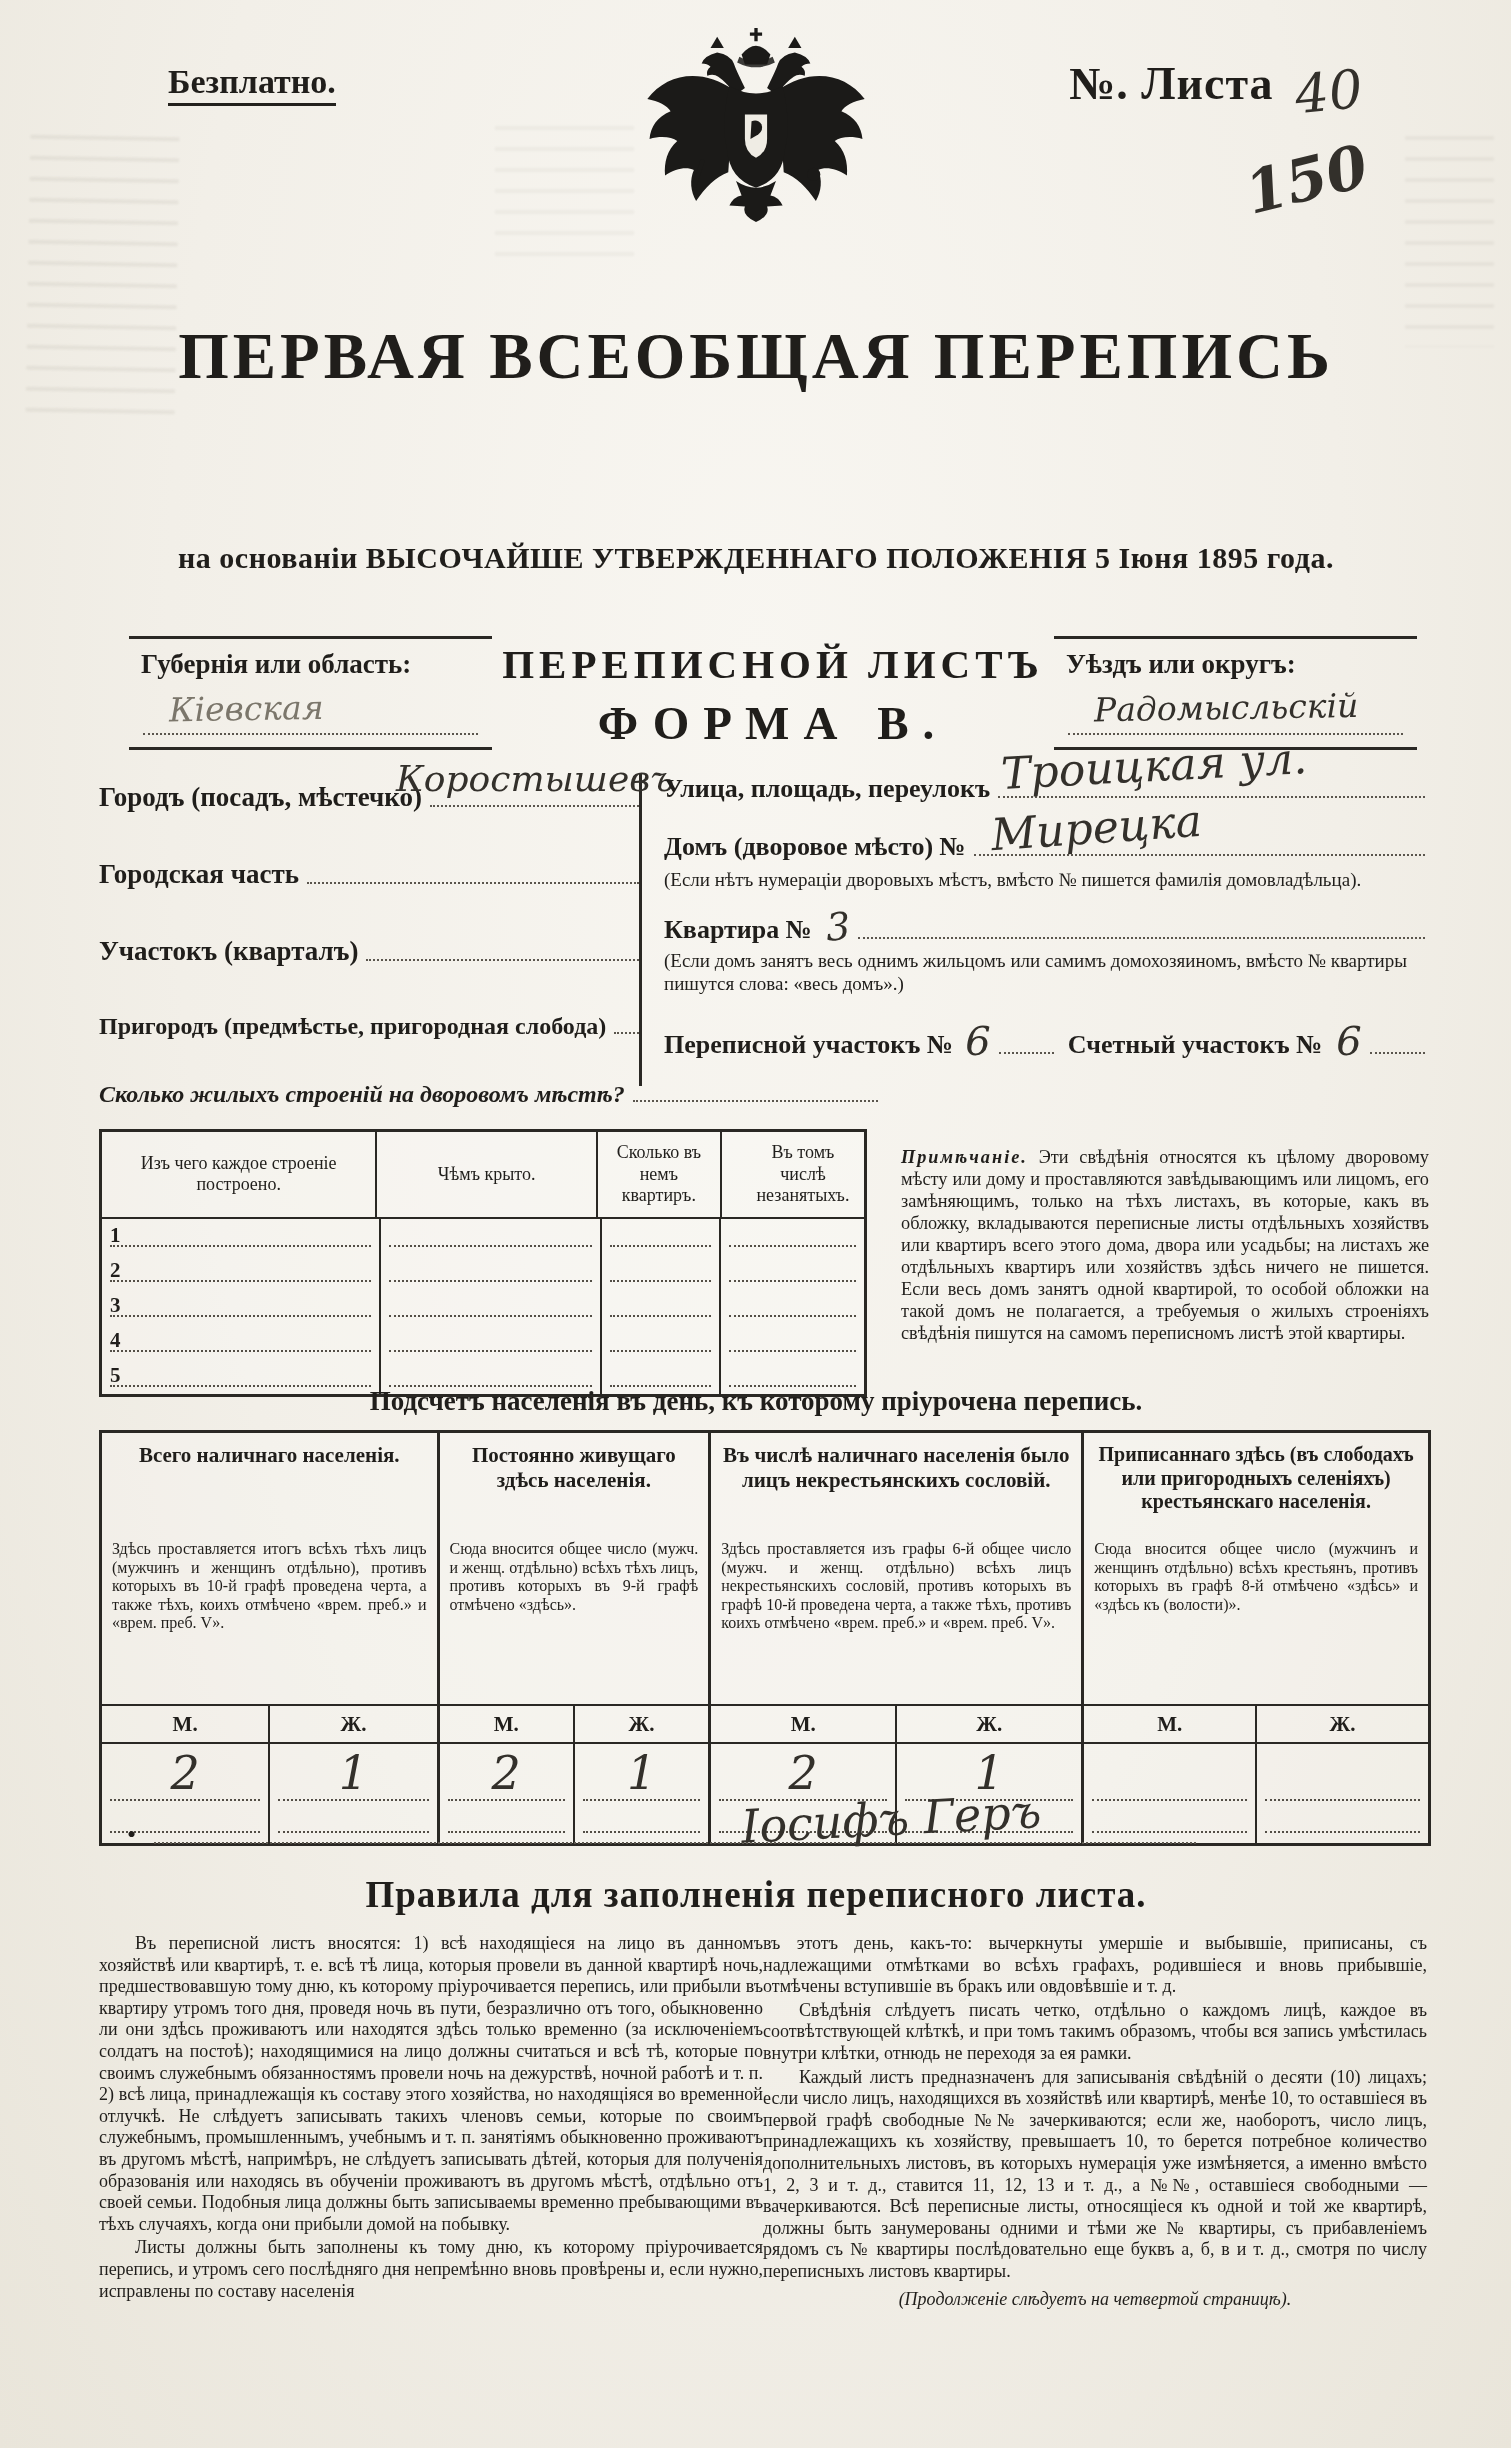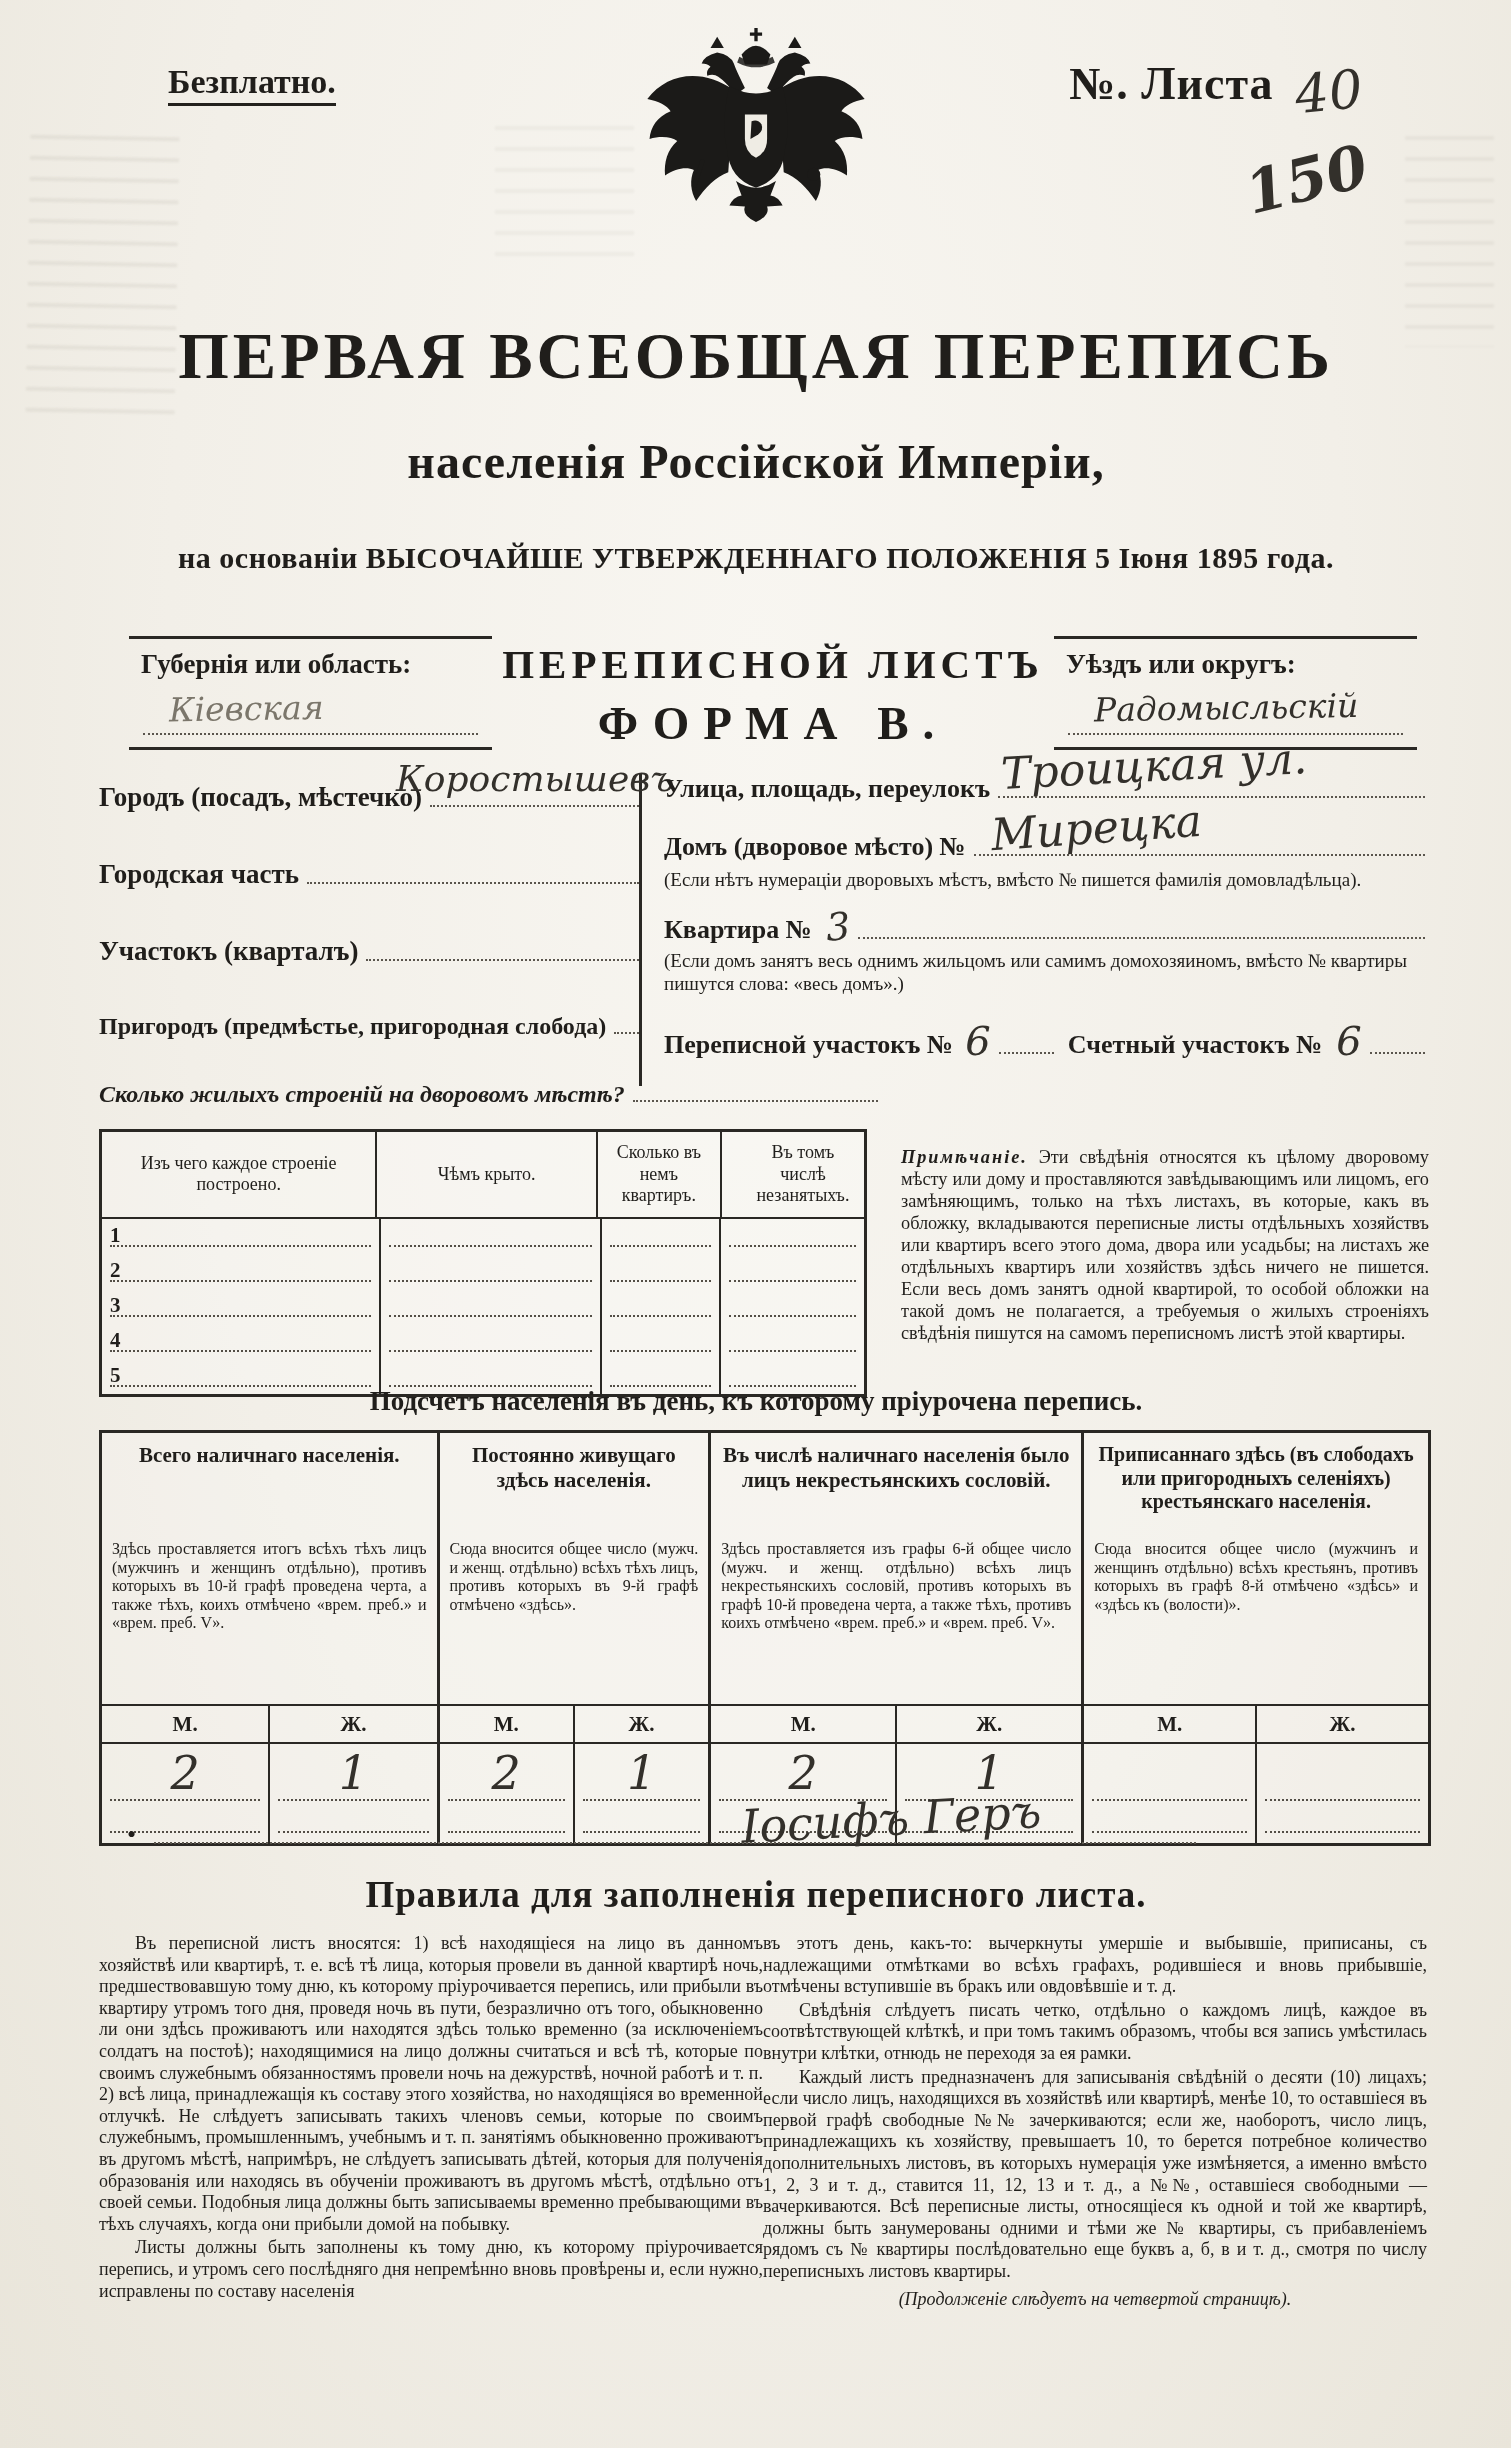--- a/index.html
+++ b/index.html
@@ -126,21 +126,20 @@
     </g>
     <path d="M100 78 h20 v22 q0 12 -10 17 q-10 -5 -10 -17 z" fill="#efece4"></path>
     <path d="M106 84 q6 -2 9 3 q2 5 -3 9 l-7 4 z" fill="#1b1a18"></path>
   </svg>
 
   <div class="sheetno">№. Листа</div>
   <div class="hand hw-sheet">40</div>
   <div class="hand hw-150">150</div>
 
   <div class="t1">ПЕРВАЯ ВСЕОБЩАЯ ПЕРЕПИСЬ</div>
-  <div class="t2">населенія Россійской Имперіи,</div>
   <div class="t3">на основаніи ВЫСОЧАЙШЕ УТВЕРЖДЕННАГО ПОЛОЖЕНІЯ 5 Іюня 1895 года.</div>
 
   <div class="headband">
     <div class="hb-box">
       <span class="hb-label">Губернія или область:</span>
       <span class="hb-val hand faded">Кіевская</span>
       <i class="hb-dot"></i>
     </div>
     <div class="hb-center">
       <div class="hb-c1">ПЕРЕПИСНОЙ ЛИСТЪ</div>

